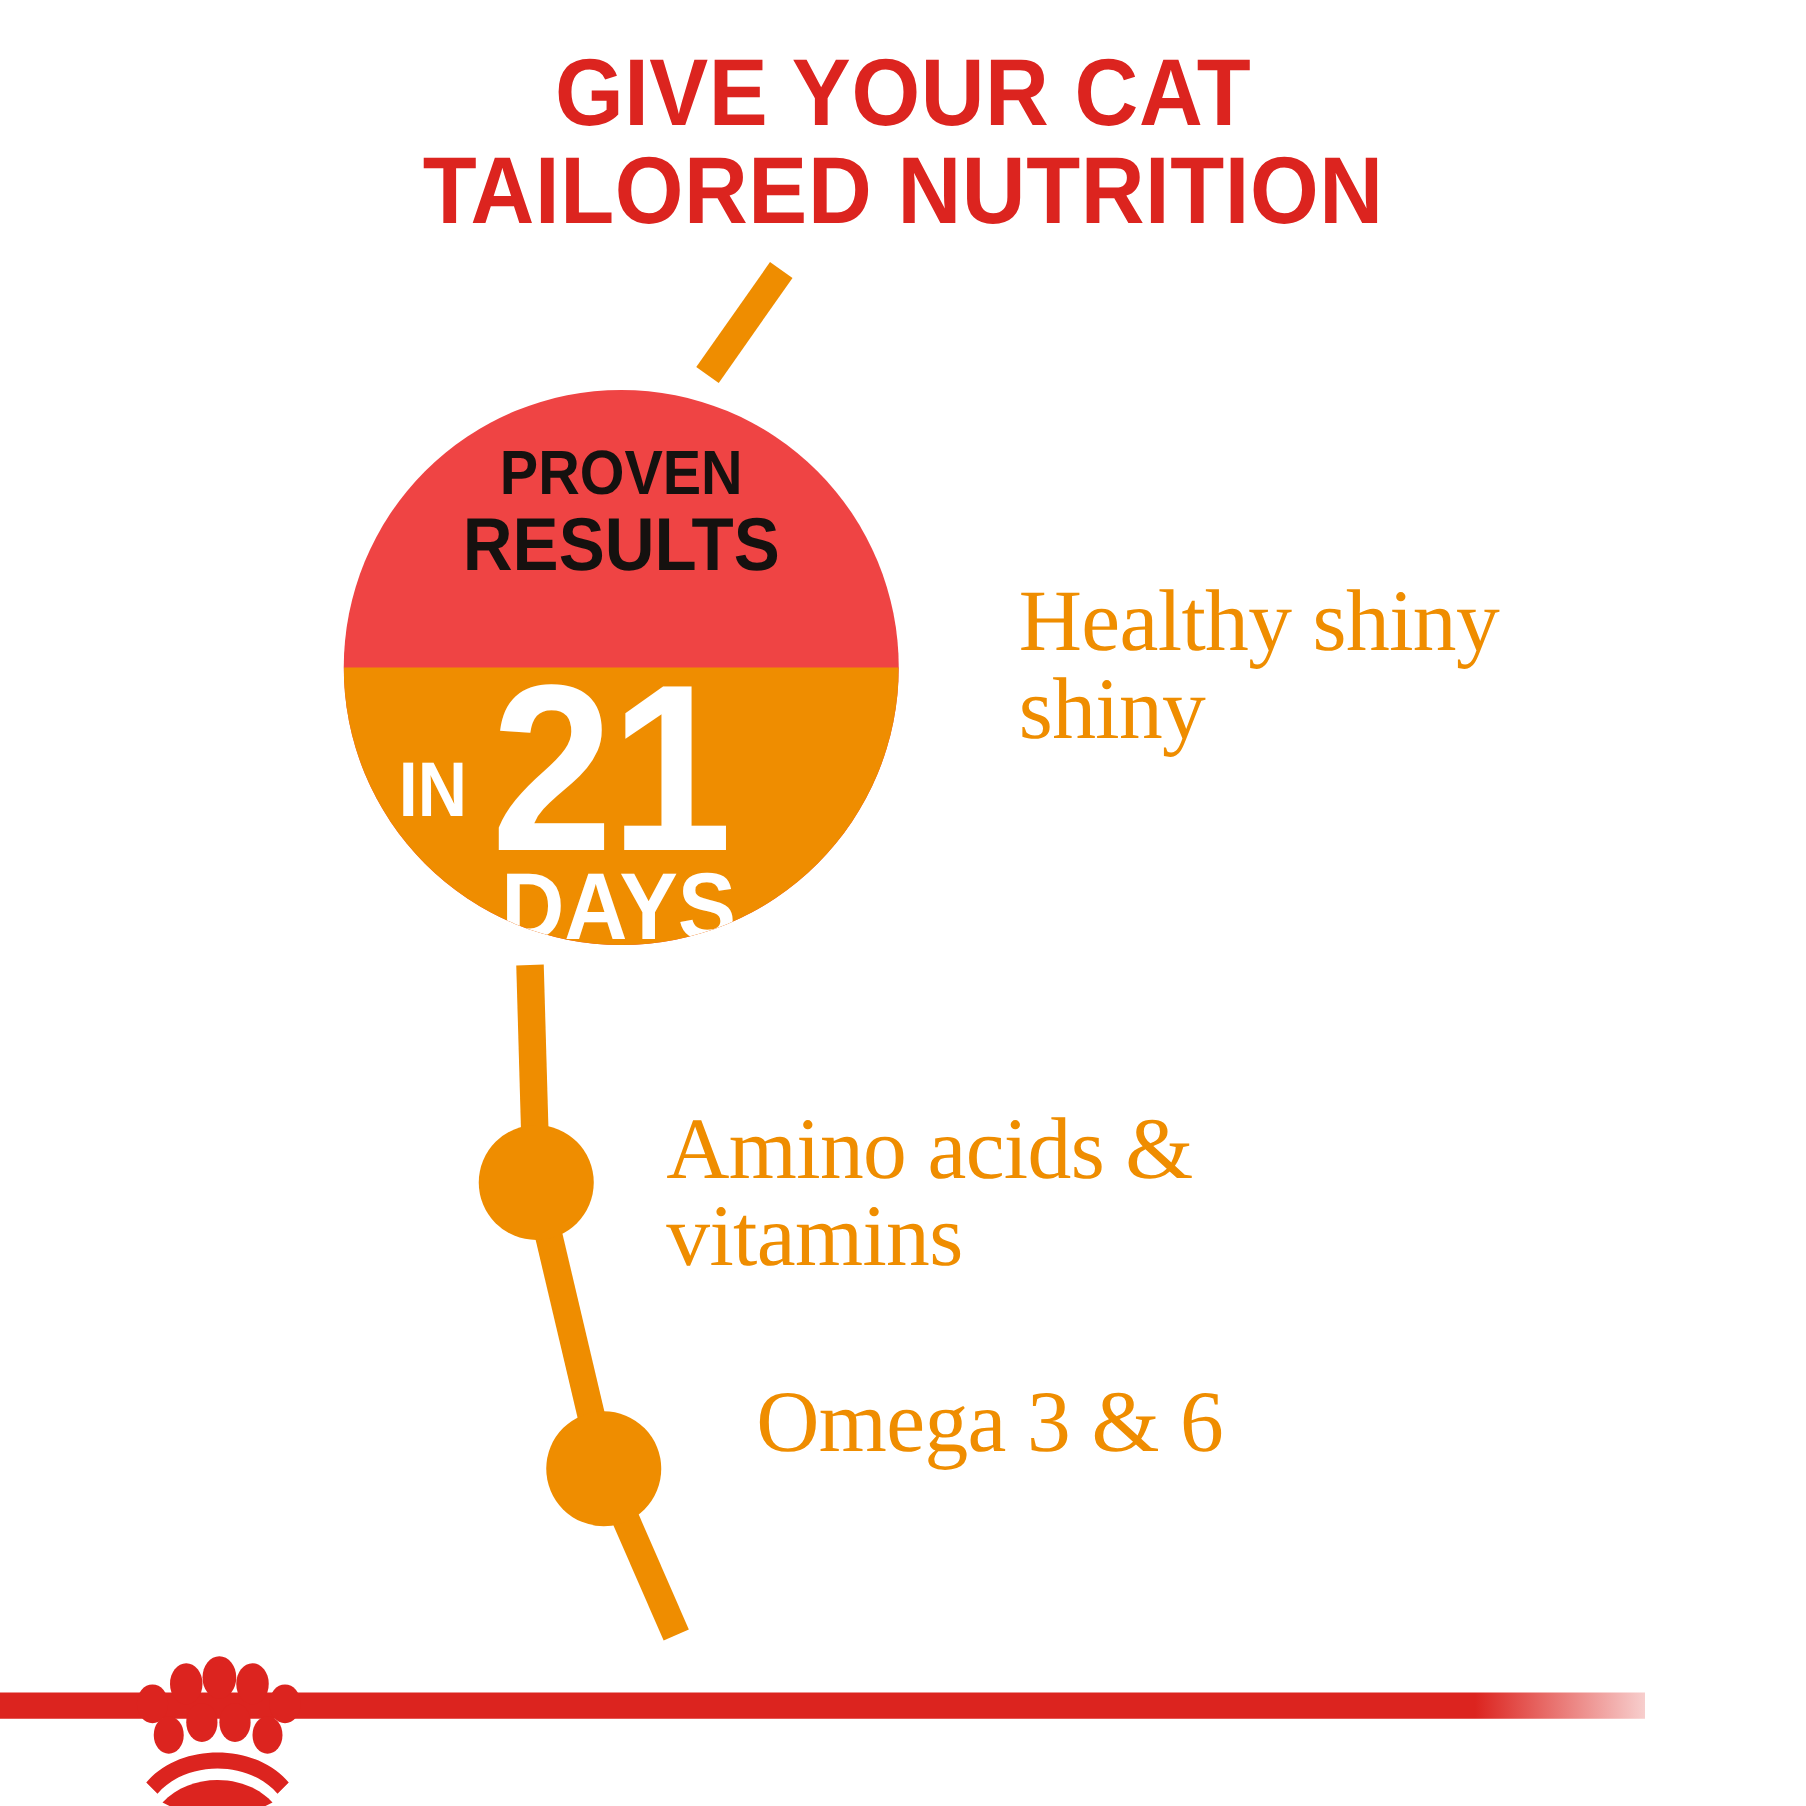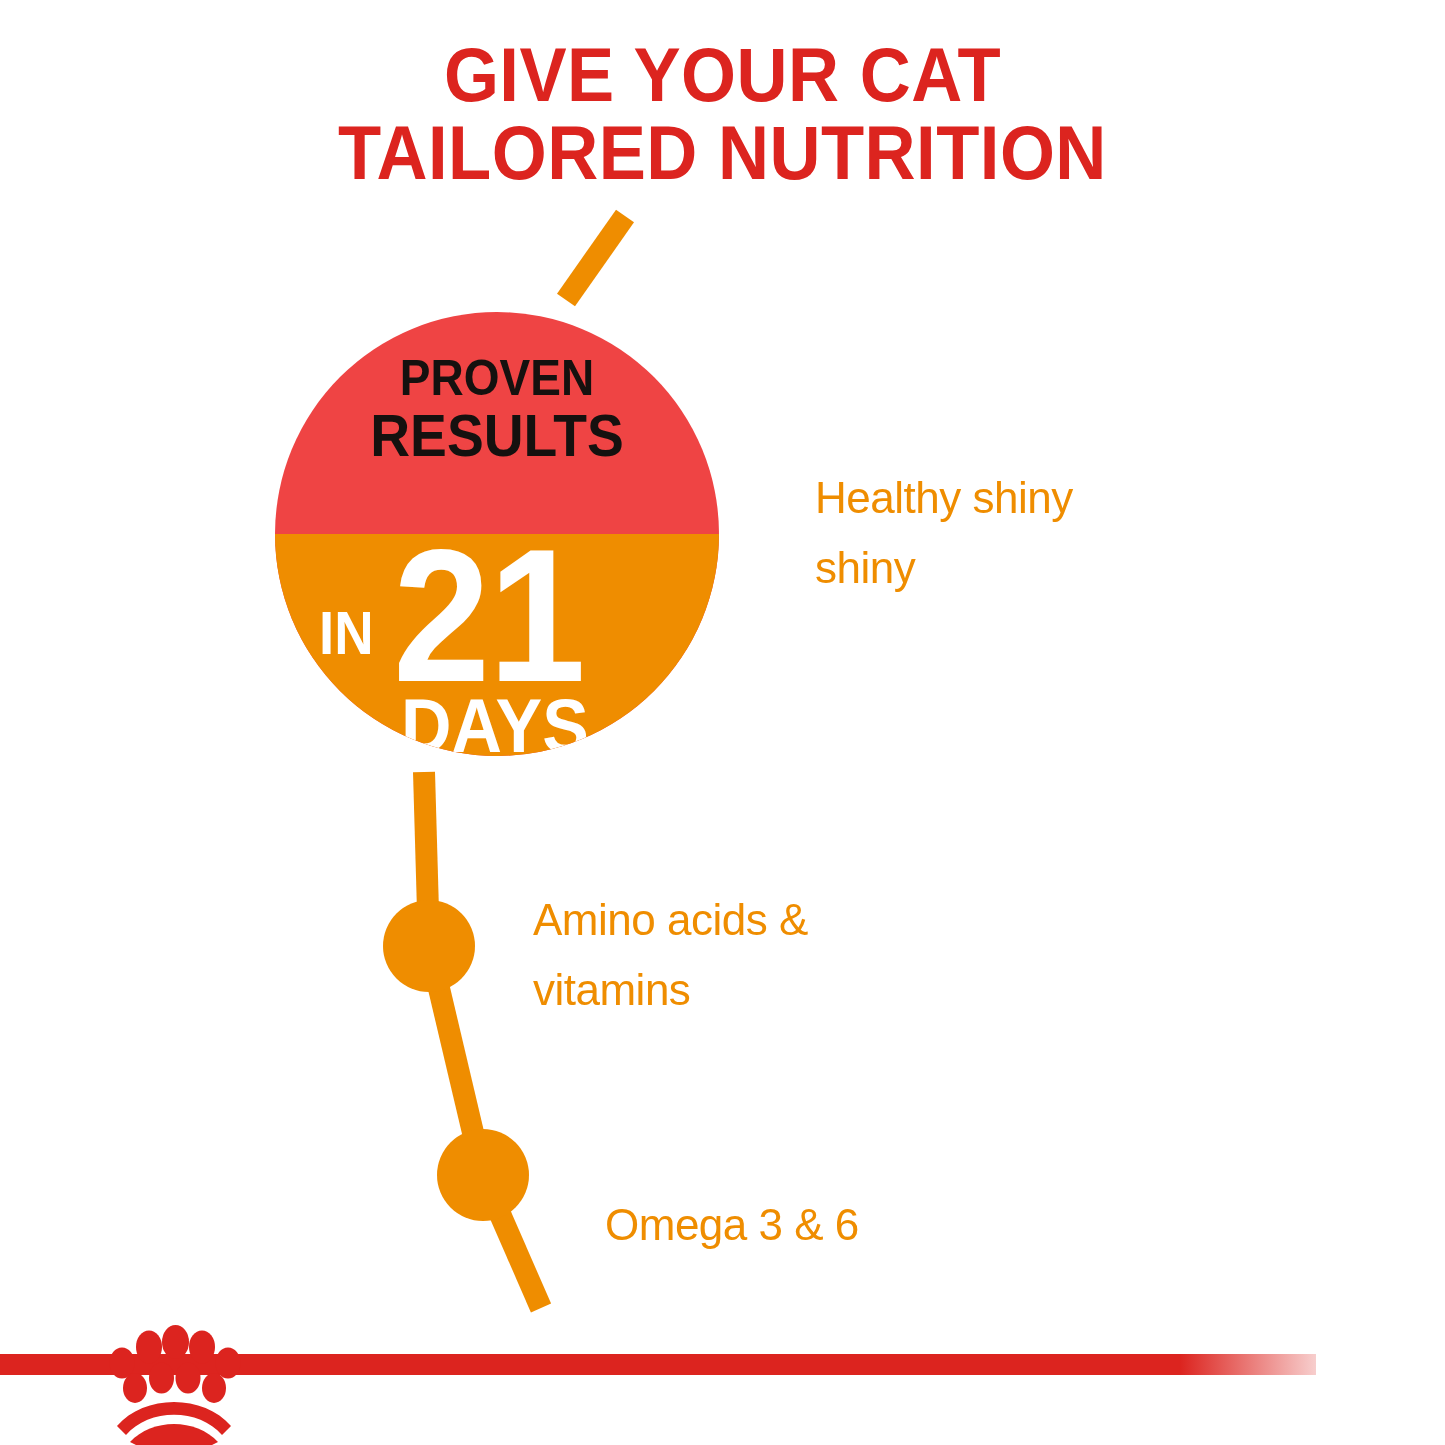--- a/index.html
+++ b/index.html
@@ -123,30 +123,30 @@
     font-size: 76px;
     line-height: 76px;
     transform: scaleX(0.92);
     transform-origin: 0 50%;
   }
 
   
   .benefit {
     position: absolute;
     color: #EF8D00;
-    font-family: Liberation Sans, sans-serif;
+    font-family: Liberation Serif, serif;
     font-weight: 400;
-    font-size: 44px;
+    font-size: 70px;
     line-height: 70px;
     letter-spacing: -0.5px;
   }
   .benefit span { display: block; white-space: nowrap; }
   #benefit-0 { left: 815px; top: 463px; }
   #benefit-1 { left: 533px; top: 885px; }
-  #benefit-2 { left: 605px; top: 1190px; text-align: center; }
+  #benefit-2 { left: 605px; top: 1104px; text-align: center; }
 
   
   .footer-bar {
     position: absolute;
     left: 0;
     top: 1354px;
     width: 1360px;
     height: 21px;
     background: linear-gradient(to right,
                 #DC241F 0px, #DC241F 1180px, rgba(220,36,31,0) 1355px);

